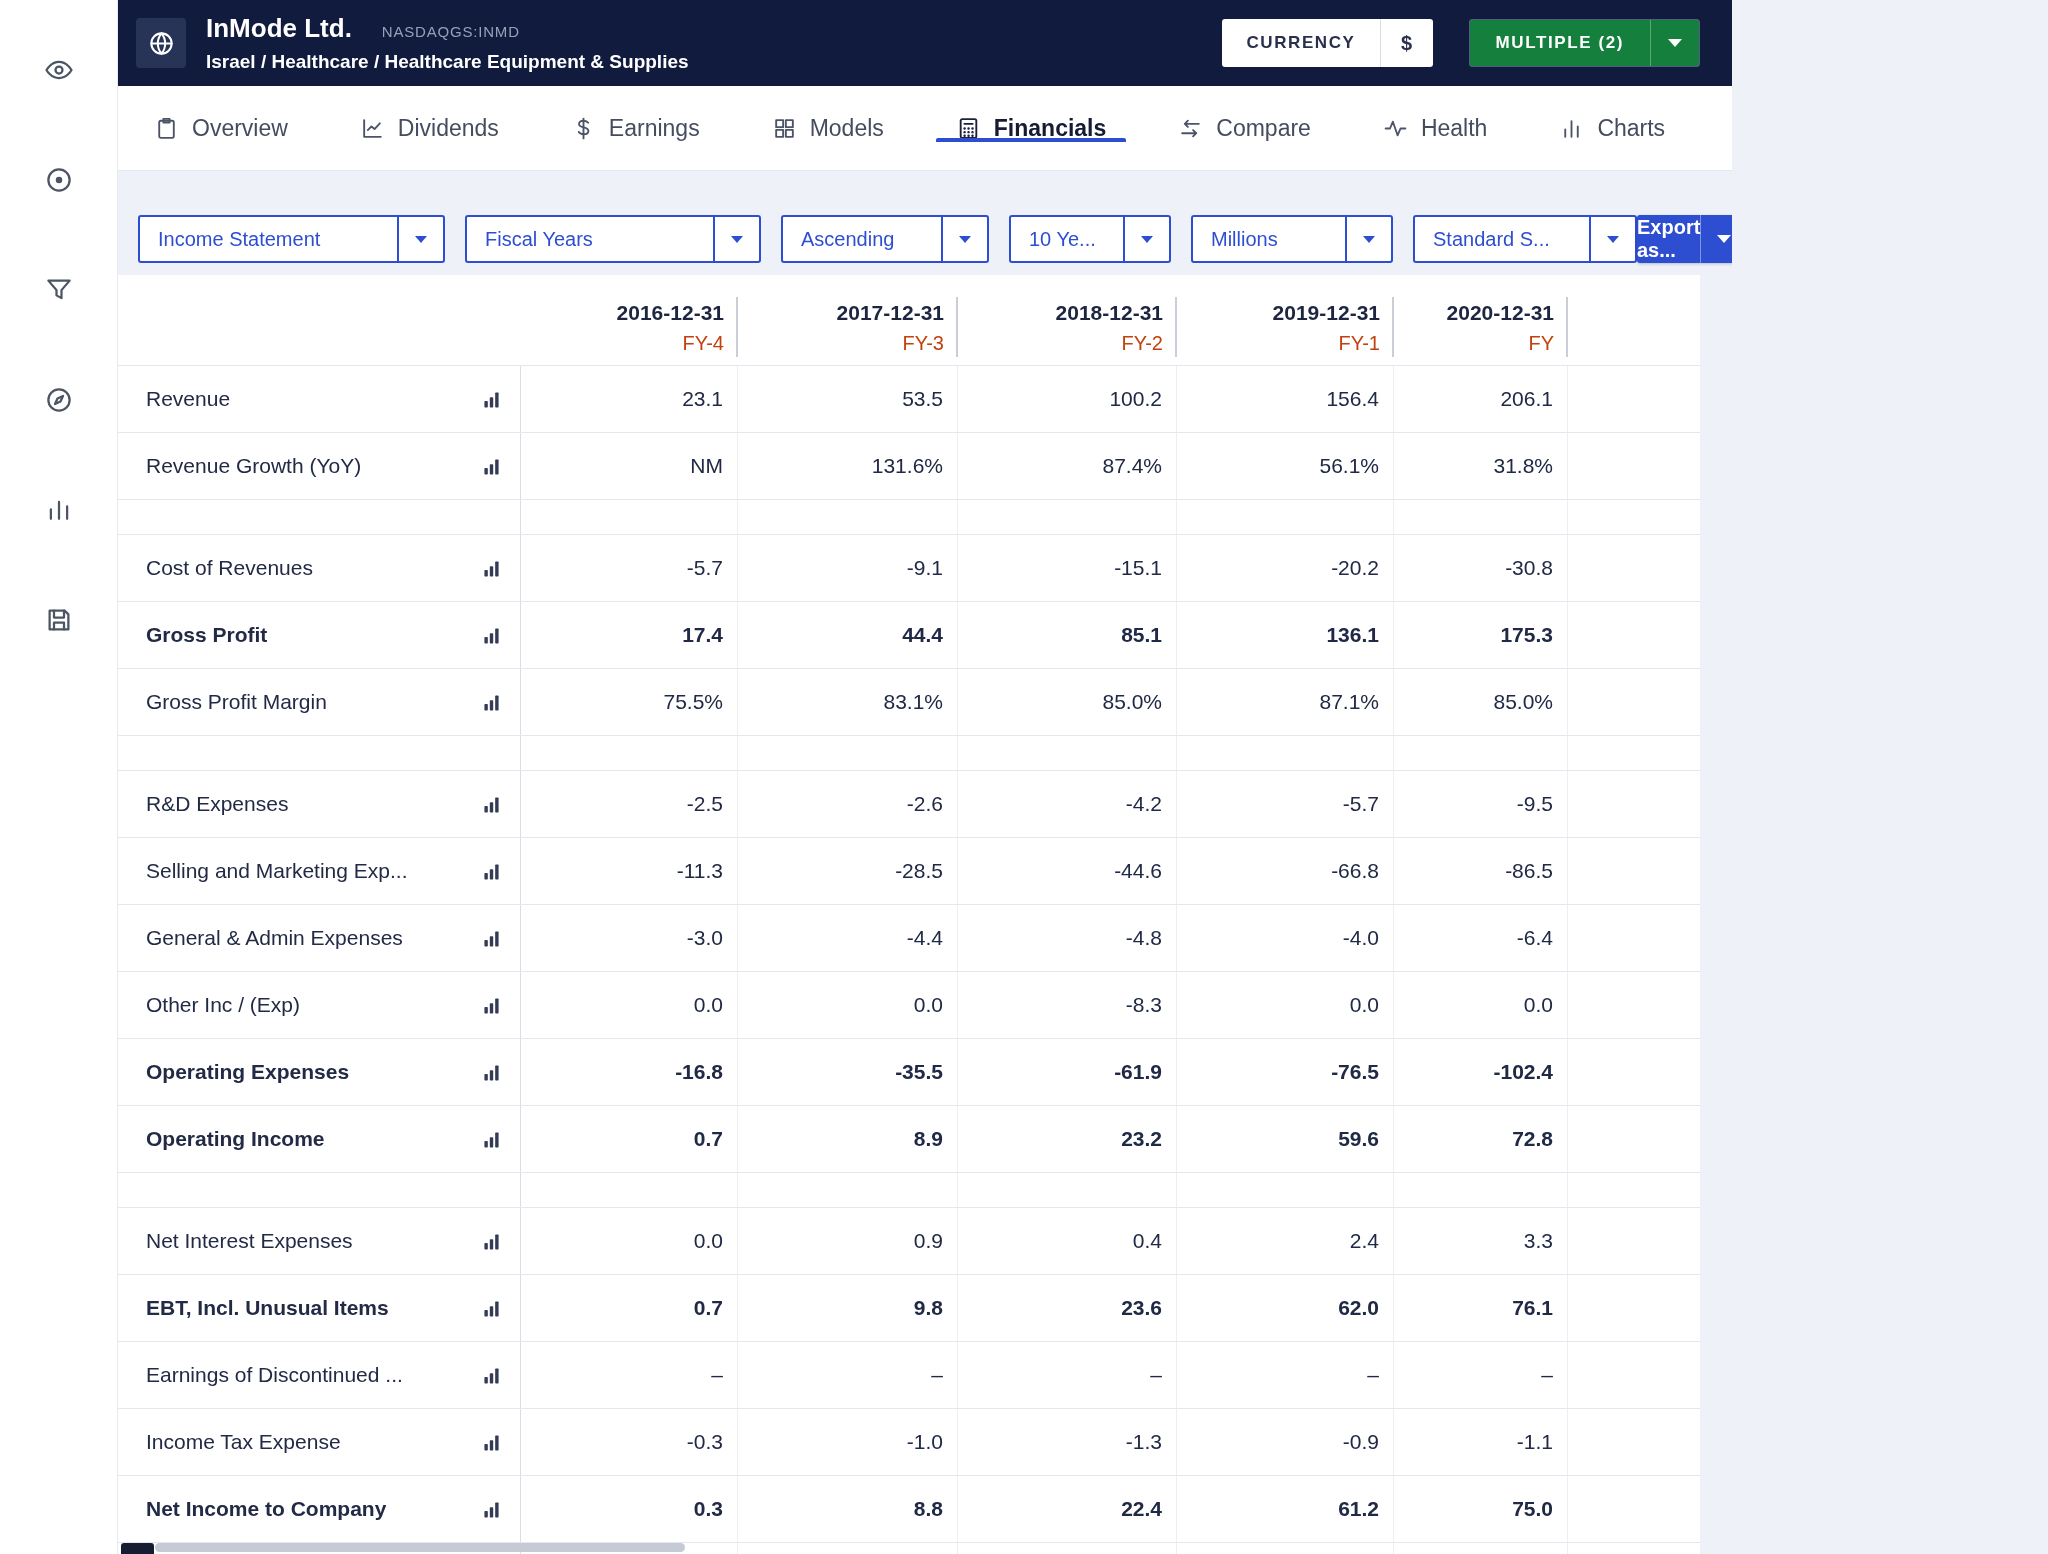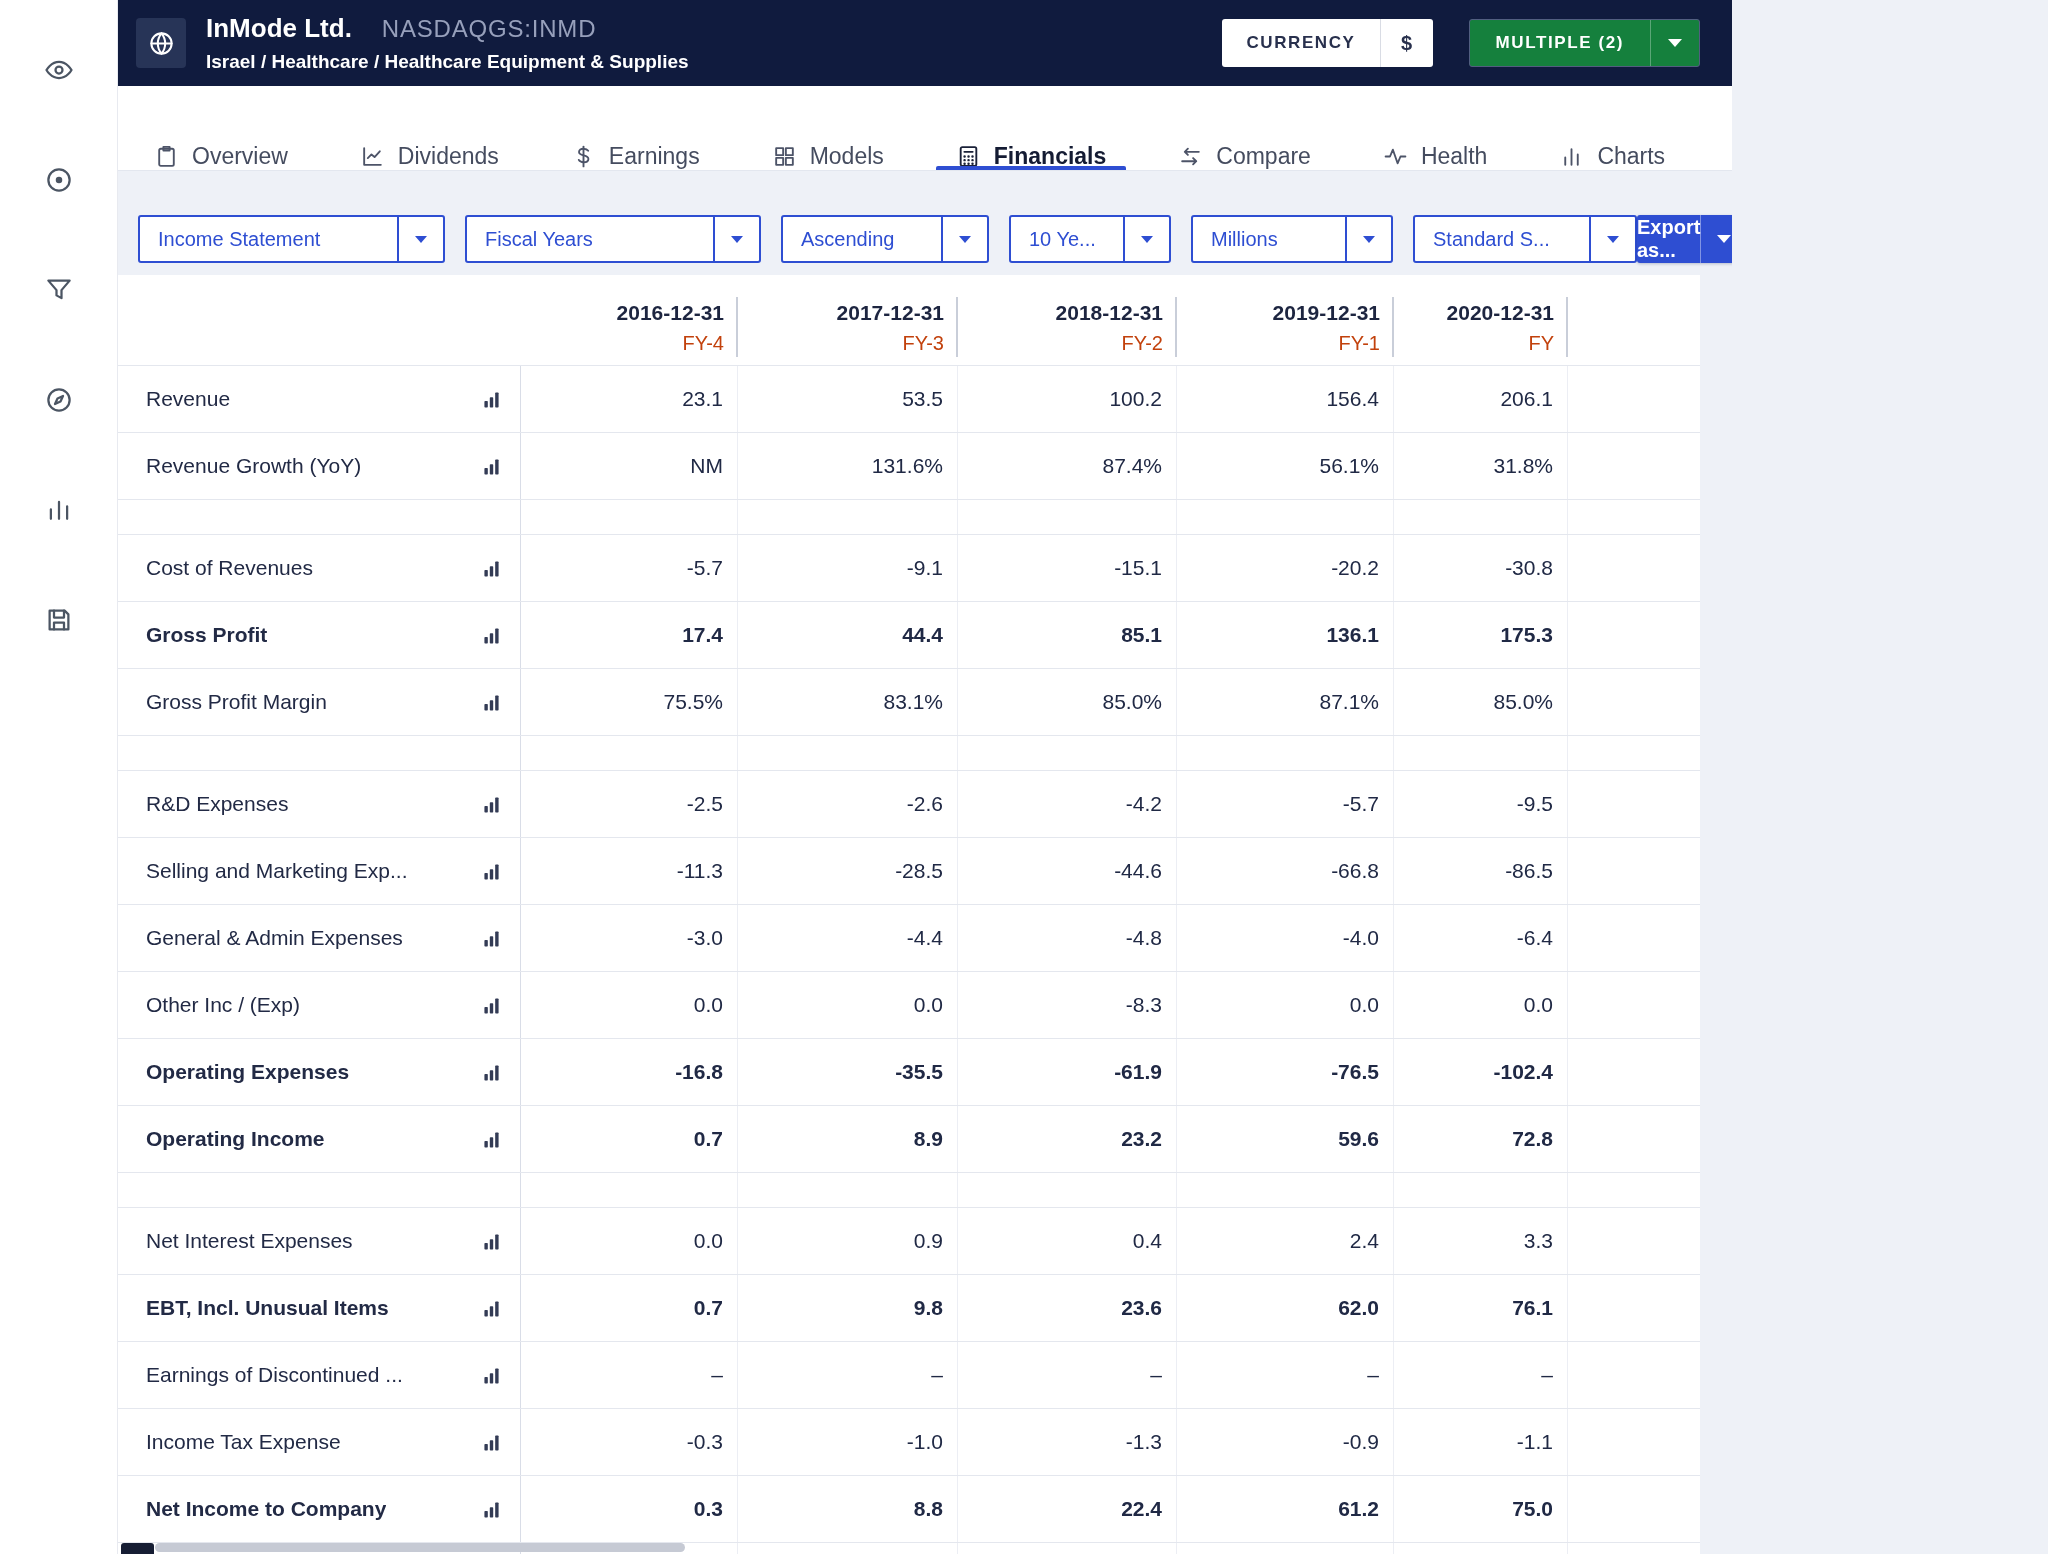--- a/index.html
+++ b/index.html
@@ -20,41 +20,41 @@
               stroke-linecap:round; stroke-linejoin:round; }
 
   
   .topbar { position:absolute; left:118px; top:0; right:0; height:86px; background:#101b3e;
             display:flex; align-items:center; z-index:5; }
   .globe-box { width:50px; height:50px; margin-left:18px; background:#273457; border-radius:4px;
                display:flex; align-items:center; justify-content:center; flex:0 0 auto; }
   .title-block { margin-left:20px; display:flex; flex-direction:column; justify-content:center; }
   .title-row { display:flex; align-items:baseline; margin-bottom:7px; }
   .company { color:#ffffff; font-size:26px; font-weight:700; }
-  .ticker { color:#97a0bb; font-size:24px; margin-left:30px; letter-spacing:0.8px; }
+  .ticker { color:#97a0bb; font-size:15px; margin-left:30px; letter-spacing:0.8px; }
   .breadcrumb { color:#ffffff; font-size:19px; font-weight:700; }
   .header-controls { margin-left:auto; margin-right:32px; display:flex; align-items:center; gap:36px; }
   .currency-pill { height:48px; background:#ffffff; border-radius:3px; display:flex; align-items:stretch; overflow:hidden; }
   .currency-label { display:flex; align-items:center; padding:0 24px; font-size:17px; font-weight:600;
                     letter-spacing:1.6px; color:#28304d; cursor:pointer; }
   .pill-divider { width:1px; background:#d9dce4; }
   .pill-divider.light { background:rgba(255,255,255,0.3); }
   .currency-symbol { display:flex; align-items:center; justify-content:center; width:52px; font-size:20px;
                      font-weight:700; color:#28304d; cursor:pointer; }
   .multiple-pill { height:48px; background:#15803d; border:1px solid #525e80; border-radius:3px; color:#ffffff;
                    display:flex; align-items:stretch; cursor:pointer; overflow:hidden; }
   .multiple-pill .mp-label { display:flex; align-items:center; padding:0 26px; font-size:17px;
                              font-weight:600; letter-spacing:1.6px; }
   .caret-box { width:48px; display:flex; align-items:center; justify-content:center; cursor:pointer; }
   .caret { width:0; height:0; border-left:7px solid transparent; border-right:7px solid transparent;
            border-top:8px solid currentColor; display:inline-block; }
 
   
   .tabbar { position:absolute; left:118px; top:86px; right:0; height:85px; background:#ffffff;
-            border-bottom:1px solid #e3e7ef; display:flex; align-items:flex-end; z-index:4; }
+            border-bottom:1px solid #e3e7ef; display:flex; align-items:center; z-index:4; }
   .tab { position:relative; display:flex; align-items:center; gap:13px; padding:0 36px; font-size:23px;
          color:#454c5f; cursor:pointer; white-space:nowrap; }
   .tab .icon { width:25px; height:25px; color:#4d5468; }
   .tab.active { color:#141b33; font-weight:700; }
   .tab.active .icon { color:#1a2138; }
   .tab.active::after { content:''; position:absolute; left:16px; right:16px; bottom:0; height:4px;
                        background:var(--accent); border-radius:2px 2px 0 0; }
 
   :root { --accent:#2e4ed2; }
 

